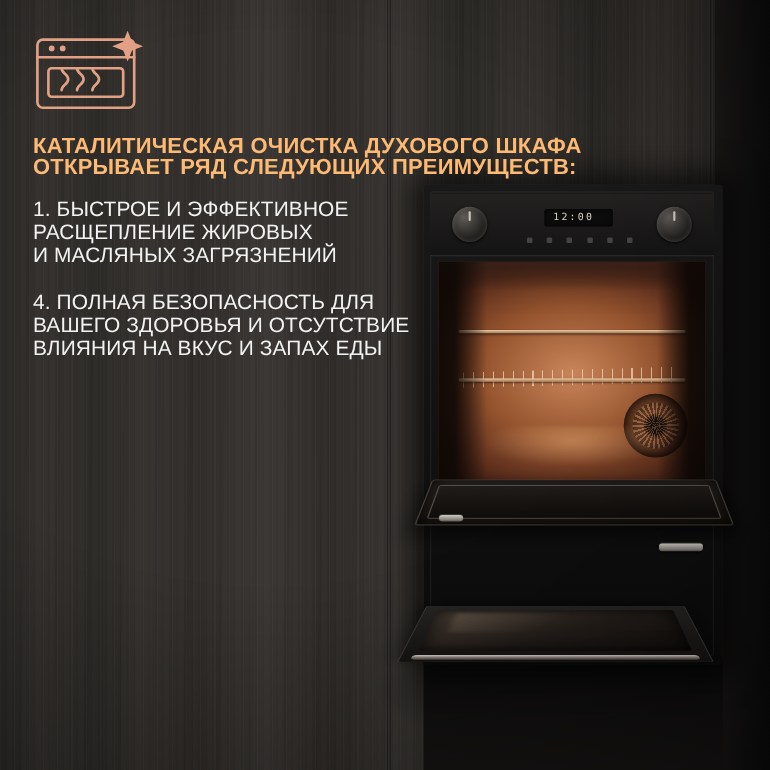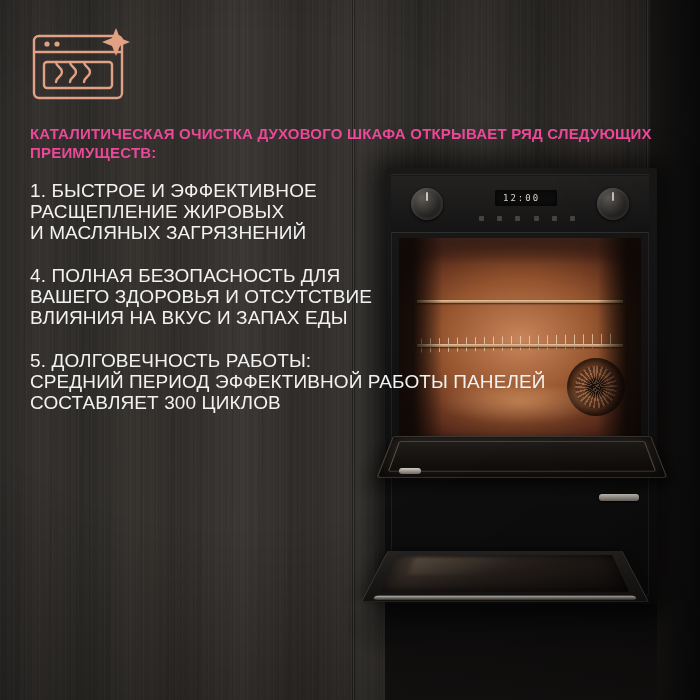--- a/index.html
+++ b/index.html
@@ -129,21 +129,21 @@
   
   .base{position:absolute;left:385px;top:600px;width:272px;height:100px;
     background:linear-gradient(180deg,#0d0c0c,#171514);}
   .floorshadow{position:absolute;left:330px;top:580px;width:360px;height:120px;
     background:radial-gradient(60% 60% at 45% 40%, rgba(0,0,0,.65), rgba(0,0,0,0) 70%);}
 
   
   .content{position:absolute;left:30px;top:22px;width:630px;}
   .icon-wrap{width:108px;height:88px;}
   .oven-icon{display:block;}
-  .headline{margin-top:14px;color:#ec4899;font-weight:bold;font-size:15px;line-height:19px;
+  .headline{margin-top:14px;color:#fdba74;font-weight:bold;font-size:20px;line-height:19px;
     letter-spacing:.2px;text-transform:uppercase;}
   .list{margin-top:18px;}
   .item{color:#f2f2f2;font-size:19px;line-height:21px;margin-bottom:22px;
     text-transform:uppercase;letter-spacing:.1px;white-space:pre-line;}
   .item:last-child{margin-bottom:0;}
 </style>
 </head>
 <body>
 
 <div id="stage">
@@ -220,19 +220,16 @@
 
     <div class="headline">КАТАЛИТИЧЕСКАЯ ОЧИСТКА ДУХОВОГО ШКАФА ОТКРЫВАЕТ РЯД СЛЕДУЮЩИХ ПРЕИМУЩЕСТВ:</div>
 
     <div class="list">
       <div class="item">1. БЫСТРОЕ И ЭФФЕКТИВНОЕ
  РАСЩЕПЛЕНИЕ ЖИРОВЫХ
 И МАСЛЯНЫХ ЗАГРЯЗНЕНИЙ</div>
       <div class="item">4. ПОЛНАЯ БЕЗОПАСНОСТЬ ДЛЯ
  ВАШЕГО ЗДОРОВЬЯ И ОТСУТСТВИЕ
 ВЛИЯНИЯ НА ВКУС И ЗАПАХ ЕДЫ</div>
-      <div class="item">5. ДОЛГОВЕЧНОСТЬ РАБОТЫ:
-СРЕДНИЙ ПЕРИОД ЭФФЕКТИВНОЙ РАБОТЫ ПАНЕЛЕЙ
-СОСТАВЛЯЕТ 300 ЦИКЛОВ</div>
     </div>
 
   </div>
 </div>
 
 </body></html>

